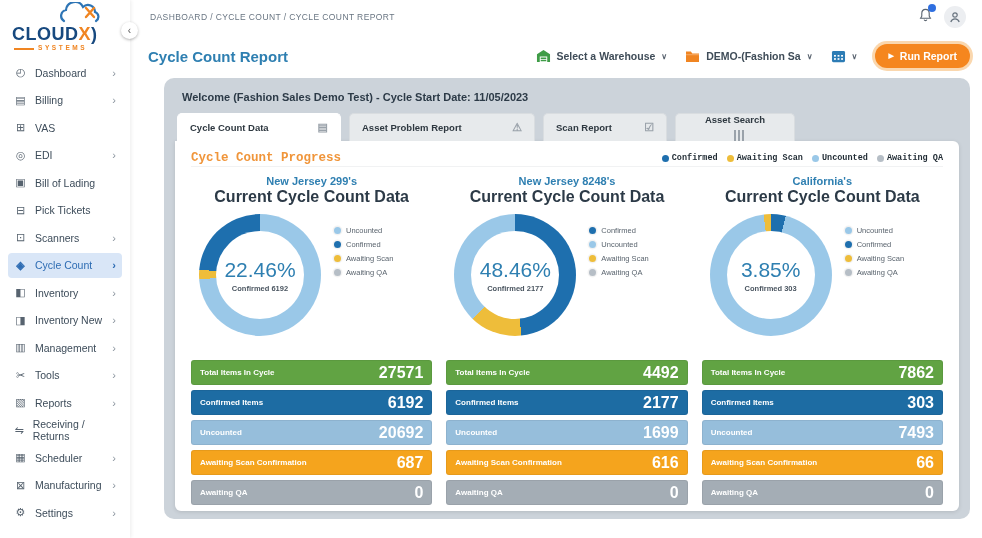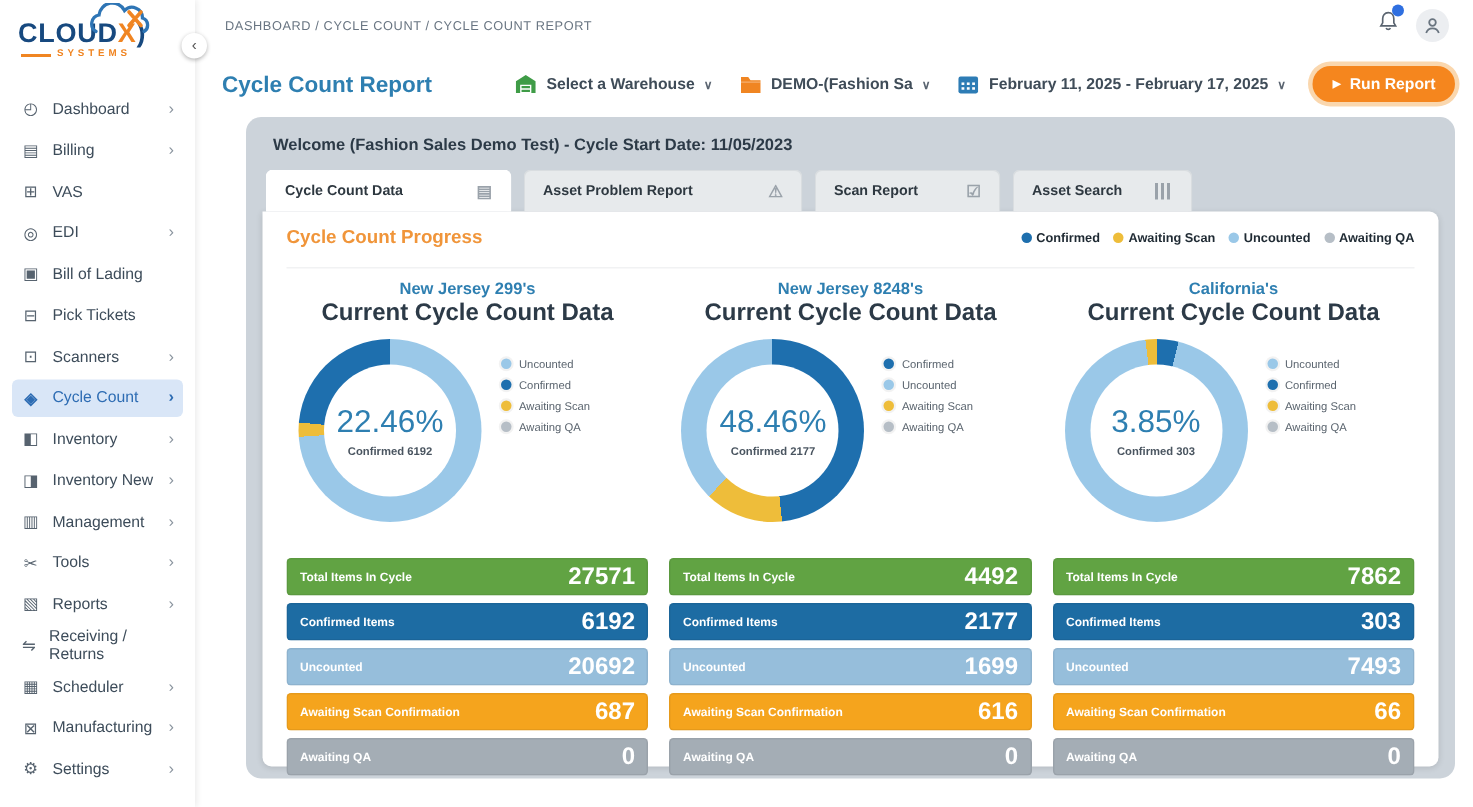--- a/index.html
+++ b/index.html
@@ -3,21 +3,21 @@
 <meta charset="utf-8">
 <style>
   * { margin:0; padding:0; box-sizing:border-box; }
   html,body { width:982px; height:538px; overflow:hidden; }
   body { font-family:"Liberation Sans", sans-serif; background:#dde3e9; }
   .app { display:flex; width:982px; height:538px; }
 
   
   .sidebar { width:130px; background:#fff; position:relative; z-index:3;
              box-shadow:1px 0 4px rgba(0,0,0,.08); display:flex; flex-direction:column; }
-  .logo { padding:0 8px 2px 12px; position:relative; height:52px; }
+  .logo { padding:12px 8px 2px 12px; position:relative; height:52px; }
   .logo-cloud { position:absolute; left:58px; top:2px; }
   .logo-line { font-size:18px; font-weight:bold; color:#17497f; letter-spacing:.5px; margin-top:12px; }
   .logo-x { color:#f08522; }
   .logo-paren { color:#17497f; font-weight:bold; }
   .logo-sub { font-size:6.5px; font-weight:bold; color:#f08522; letter-spacing:2.6px; padding-left:26px; margin-top:-1px; position:relative; }
   .logo-sub::before { content:""; position:absolute; left:2px; top:4px; width:20px; height:1.5px; background:#f08522; }
   nav { padding:8px 8px 0 8px; flex:1; }
   .nav-item { display:flex; align-items:center; gap:8px; height:25px; padding:0 6px; margin-bottom:2.5px;
               border-radius:4px; color:#3d4c5a; font-size:10.5px; cursor:pointer; }
   .nav-item .glyph { width:13px; text-align:center; font-size:11px; color:#57636f; }
@@ -51,28 +51,28 @@
 
   
   .panel { margin:2px 0 0 16px; background:#ccd3da; border-radius:10px; padding:8px 11px 8px; height:441px; }
   .welcome { font-size:11px; font-weight:bold; color:#2c3a47; padding:5px 7px 10px; }
   .tabs { display:flex; gap:8px; padding:0 2px; }
   .tab { background:#e7eaec; border:1px solid #d9dde0; border-bottom:none; border-radius:5px 5px 0 0;
          height:28px; padding:0 12px; font-size:9.5px; font-weight:bold; color:#2e3840;
          display:flex; align-items:center; justify-content:space-between; cursor:pointer; }
   .tab.active { background:#fff; border-color:#fff; }
   .tab .ticon { color:#9aa2aa; font-size:11px; margin-left:10px; display:flex; align-items:center; }
-  .tab-0 { width:164px; } .tab-1 { width:186px; } .tab-2 { width:124px; } .tab-3 { width:120px; }
+  .tab-0 { width:164px; } .tab-1 { width:186px; } .tab-2 { width:124px; } .tab-3 { width:120px;flex-direction:column; }
   .barcode { display:inline-block; width:12px; height:11px;
              background:repeating-linear-gradient(90deg,#9aa2aa 0 2px,transparent 2px 4px); }
 
   
   .card { background:#fff; border-radius:0 6px 6px 6px; padding:10px 16px 12px; height:370px;
           box-shadow:0 1px 4px rgba(0,0,0,.12); }
-  .card-head { display:flex; align-items:center; border-bottom:1px solid #f1f2f3; padding-bottom:13px; }
+  .card-head { display:flex; align-items:center; border-bottom:1px solid #f1f2f3; padding-bottom:1px;font-family:Liberation Mono, monospace; }
   .progress-title { color:#f0953a; font-size:12.5px; font-weight:bold; }
   .legend { margin-left:auto; display:flex; gap:9px; align-items:center; }
   .legend-item { display:flex; align-items:center; gap:3px; font-size:8.5px; font-weight:bold; color:#1f2a33; }
   .dot { width:7px; height:7px; border-radius:50%; }
 
   .columns { display:flex; gap:14px; margin-top:8px; }
   .col { flex:1; }
   .col-title { text-align:center; }
   .wh-name { color:#2e7fb1; font-size:11px; font-weight:bold; }
   .wh-sub { color:#2c3a47; font-size:16px; font-weight:bold; margin-top:1px; }
@@ -244,21 +244,20 @@
                 <rect x="1" y="2.2" width="14" height="12" rx="1.5" fill="#2d7cb5"></rect>
                 <g fill="#fff">
                   <rect x="3.2" y="6.4" width="2" height="1.8"></rect>
                   <rect x="7" y="6.4" width="2" height="1.8"></rect>
                   <rect x="10.8" y="6.4" width="2" height="1.8"></rect>
                   <rect x="3.2" y="9.8" width="2" height="1.8"></rect>
                   <rect x="7" y="9.8" width="2" height="1.8"></rect>
                   <rect x="10.8" y="9.8" width="2" height="1.8"></rect>
                 </g>
               </svg>
-            <span>February 11, 2025 - February 17, 2025</span>
             <span class="sel-chev">∨</span>
           </div>
           <button class="run-btn">
             <span class="play">▶</span>
             <span>Run Report</span>
           </button>
         </div>
       </div>
 
       <div class="panel">

